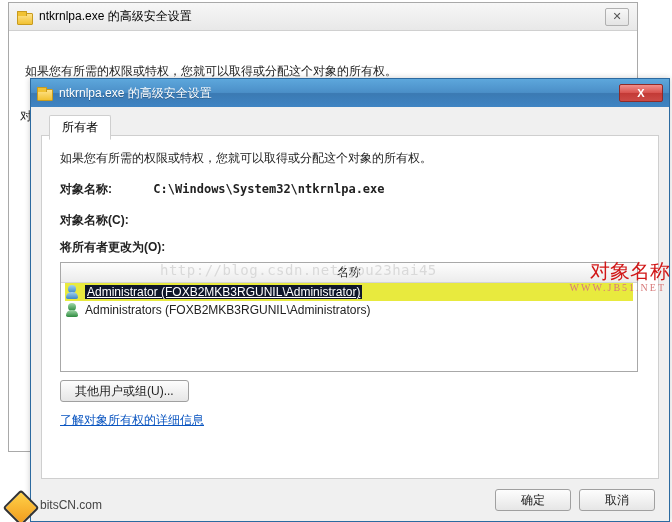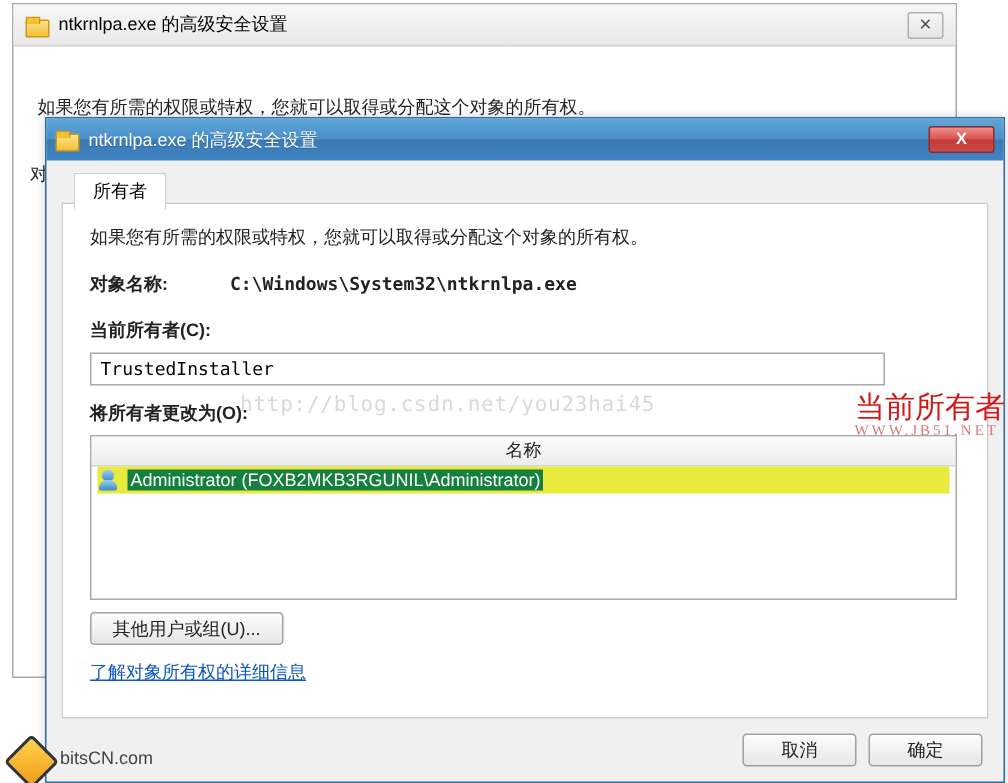--- a/index.html
+++ b/index.html
@@ -25,21 +25,21 @@
 .list{width:578px;height:110px;border:1px solid #a8a8a8;background:#fff;overflow:hidden;text-align:center;}
 .list-h{display:flex;background:linear-gradient(#fdfdfd,#ececec);border-bottom:1px solid #d4d4d4;height:20px;align-items:center;}
 .list-h .col{padding:0 8px;font-size:12px;}
 .list-item{display:flex;align-items:center;height:18px;padding:0 4px;font-family:Consolas,monospace;font-size:12px;}
 .usr-ic{width:16px;height:16px;display:inline-block;margin-right:4px;position:relative;}
 .usr-ic::before{content:"";position:absolute;left:3px;top:1px;width:8px;height:8px;border-radius:50%;background:linear-gradient(#9fd1f0,#3c87c7);}
 .usr-ic::after{content:"";position:absolute;left:1px;top:8px;width:12px;height:7px;border-radius:6px 6px 2px 2px;background:linear-gradient(#9fd1f0,#3c87c7);}
 .grp .usr-ic::before{background:linear-gradient(#a0d7a8,#2d8a3e);}
 .grp .usr-ic::after{background:linear-gradient(#a0d7a8,#2d8a3e);}
 .sel-wrap{background:#e8ea3e;height:18px;display:flex;align-items:center;width:100%;}
-.sel-txt{background:#15803d;color:#fff;padding:0 2px;}
+.sel-txt{background:#0f172a;color:#fff;padding:0 2px;text-decoration:underline;}
 .button{display:inline-flex;align-items:center;justify-content:center;height:22px;padding:0 14px;background:linear-gradient(#fdfdfd,#e6e6e6);border:1px solid #a0a0a0;border-radius:3px;color:#222;}
 .other-btn{margin-top:8px;}
 .link{color:#0a55c0;text-decoration:underline;margin-top:10px;display:inline-block;}
 .footer{position:absolute;right:14px;bottom:10px;display:flex;gap:8px;}
 .footer .button{width:76px;}
 .wm1{position:absolute;right:2px;top:258px;color:#d11717;font-family:"KaiTi","STKaiti",serif;font-size:20px;pointer-events:none;}
 .wm1-sub{position:absolute;right:6px;top:282px;color:#d87a7a;font-size:10px;letter-spacing:2px;pointer-events:none;font-family:Liberation Serif, serif;}
 .wm2{position:absolute;left:160px;top:262px;color:#d9d9d9;font-family:Consolas,monospace;font-size:14px;pointer-events:none;letter-spacing:.5px;}
 .logo{position:absolute;left:6px;bottom:2px;display:flex;align-items:center;gap:4px;font-size:13px;color:#444;}
 .logo-ic{width:30px;height:30px;display:inline-block;transform:rotate(45deg);}
@@ -76,49 +76,52 @@
 
   <div class="panel" style="top:56px">
     <div class="content">
       <p>如果您有所需的权限或特权，您就可以取得或分配这个对象的所有权。</p>
 
       <div class="row">
         <span style="display:inline-block;width:90px">对象名称:</span>
         <span style="font-family:Consolas,monospace">C:\Windows\System32\ntkrnlpa.exe</span>
       </div>
 
-      <div class="row" style="margin-top:14px">当前所有者(C):</div>
-      <input class="txt-field" readonly="" value="TrustedInstaller" style="">
+      <div class="row" style="margin-top:14px">对象名称(C):</div>
 
       <div class="row" style="margin-top:10px">将所有者更改为(O):</div>
 
       <div class="list">
         <div class="list-h">
           <span class="col" style="flex:1">名称</span>
         </div>
         <div class="list-item">
           <div class="sel-wrap">
             <span class="usr-ic"></span>
             <span class="sel-txt">Administrator (FOXB2MKB3RGUNIL\Administrator)</span>
           </div>
         </div>
+        <div class="list-item grp">
+          <span class="usr-ic"></span>
+          <span>Administrators (FOXB2MKB3RGUNIL\Administrators)</span>
+        </div>
       </div>
 
       <div class="button other-btn">其他用户或组(U)...</div>
       <br>
       <a class="link">了解对象所有权的详细信息</a>
     </div>
   </div>
 
   <div class="footer">
+    <div class="button">确定</div>
     <div class="button">取消</div>
-    <div class="button">确定</div>
   </div>
 </div>
 
 <div class="wm2">http://blog.csdn.net/you23hai45</div>
-<div class="wm1">当前所有者</div>
+<div class="wm1">对象名称</div>
 <div class="wm1-sub">WWW.JB51.NET</div>
 
 <div class="logo">
   <span class="logo-ic"></span>
   <span>bitsCN.com</span>
 </div>
 
 </body></html>

